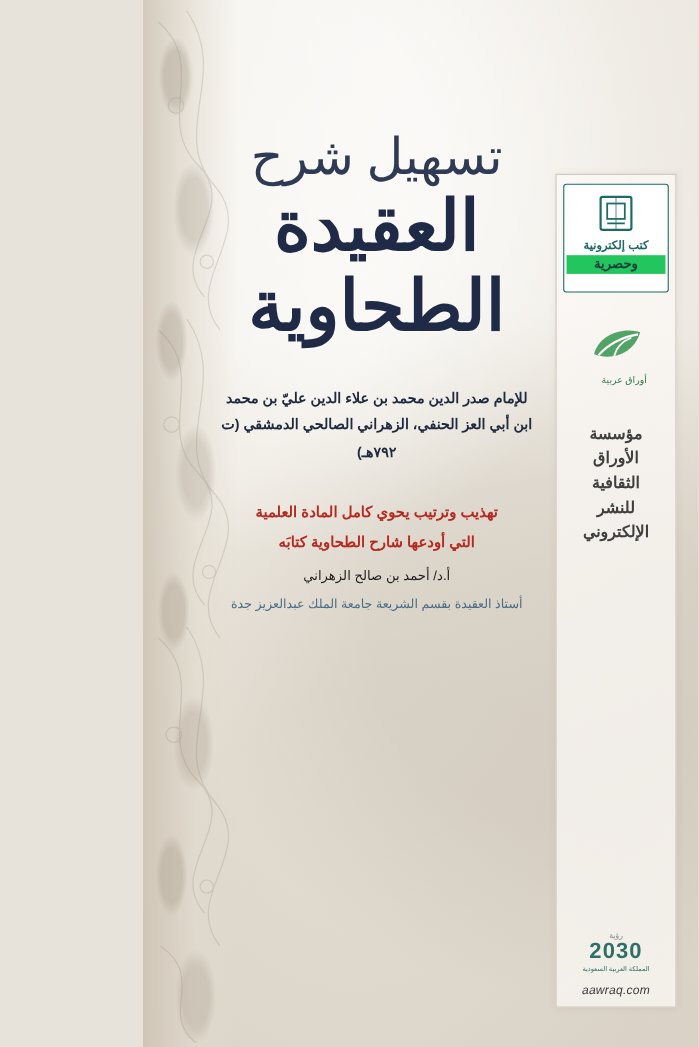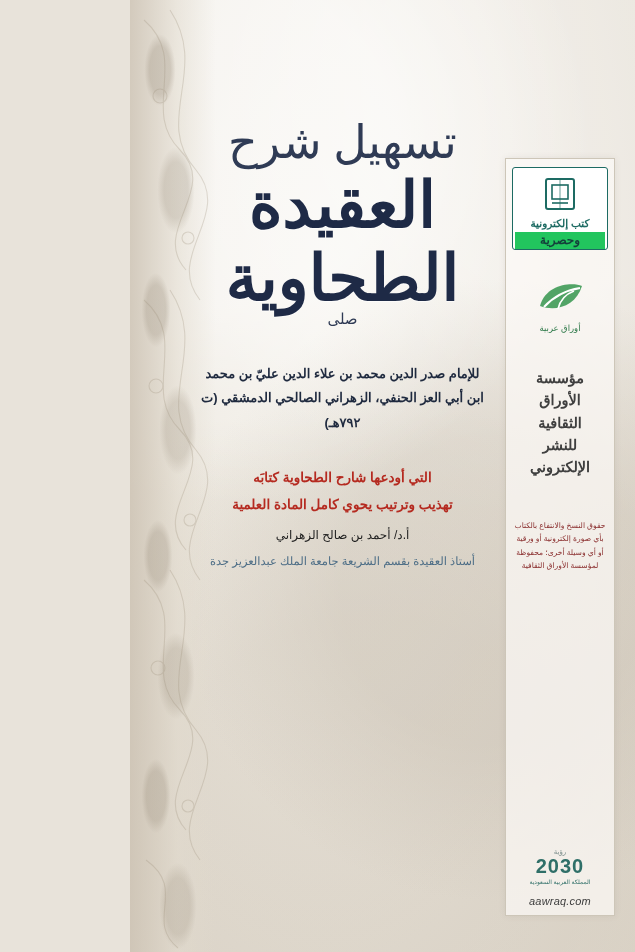--- a/index.html
+++ b/index.html
@@ -83,21 +83,21 @@
     align-items: center;
     padding: 8px 4px 6px;
     box-sizing: border-box;
   }
 
   .badge-electronic {
     width: 96px;
     border: 1px solid #1d6b63;
     border-radius: 3px;
     background: #ffffff;
-    padding: 6px 2px 0;
+    padding: 6px 2px 16px;
     box-sizing: border-box;
     text-align: center;
   }
   .badge-electronic .book-mark {
     display: block;
     margin: 0 auto 3px;
   }
   .badge-electronic .badge-line1 {
     font-family: "Liberation Sans", sans-serif;
     font-size: 10.5px;
@@ -111,21 +111,20 @@
     background: #22c55e;
     color: #143f3b;
     font-family: "Liberation Sans", sans-serif;
     font-size: 12px;
     font-weight: bold;
     padding: 1px 0 2px;
   }
 
   .logo-awraq {
     margin-top: 26px;
-    text-align: center;
   }
   .logo-awraq .logo-caption {
     font-family: "Liberation Sans", sans-serif;
     font-size: 8.5px;
     color: #2f7a4a;
     margin-top: 3px;
     letter-spacing: .3px;
   }
 
   .publisher-name {
@@ -289,30 +288,29 @@
       <circle cx="28" cy="668" r="7"></circle>
       <circle cx="58" cy="806" r="6"></circle>
     </g>
   </svg>
 
   <div class="content">
 
     <div class="title-small">تسهيل شرح</div>
 
     <div class="title-main">العقيدة الطحاوية</div>
-    <div class="title-main-sub">صلى</div>
 
     <div class="author-line">
       <div>للإمام صدر الدين محمد بن علاء الدين عليّ بن محمد</div>
       <div>ابن أبي العز الحنفي، الزهراني الصالحي الدمشقي (ت ٧٩٢هـ)</div>
     </div>
 
     <div class="desc-red">
+      <div>تهذيب وترتيب يحوي كامل المادة العلمية</div>
       <div>التي أودعها شارح الطحاوية كتابَه</div>
-      <div>تهذيب وترتيب يحوي كامل المادة العلمية</div>
     </div>
 
     <div class="prep-name">أ.د/ أحمد بن صالح الزهراني</div>
     <div class="prep-affil">أستاذ العقيدة بقسم الشريعة جامعة الملك عبدالعزيز   جدة</div>
   </div>
 
 
   <div class="sidebar">
 
     <div class="badge-electronic">
@@ -336,26 +334,20 @@
     </div>
 
     <div class="publisher-name">
       <div>مؤسسة</div>
       <div>الأوراق</div>
       <div>الثقافية</div>
       <div>للنشر</div>
       <div>الإلكتروني</div>
     </div>
 
-    <div class="rights-note">
-      <div>حقوق النسخ والانتفاع بالكتاب</div>
-      <div>بأي صورة إلكترونية أو ورقية</div>
-      <div>أو أي وسيلة أخرى؛ محفوظة</div>
-      <div>لمؤسسة الأوراق الثقافية</div>
-    </div>
 
     <div class="vision-block">
       <div class="vision-top">رؤية</div>
       <div class="vision-num">2030</div>
       <div class="vision-sub">المملكة العربية السعودية</div>
       <div class="site-url">aawraq.com</div>
     </div>
 
   </div>
 </div>

